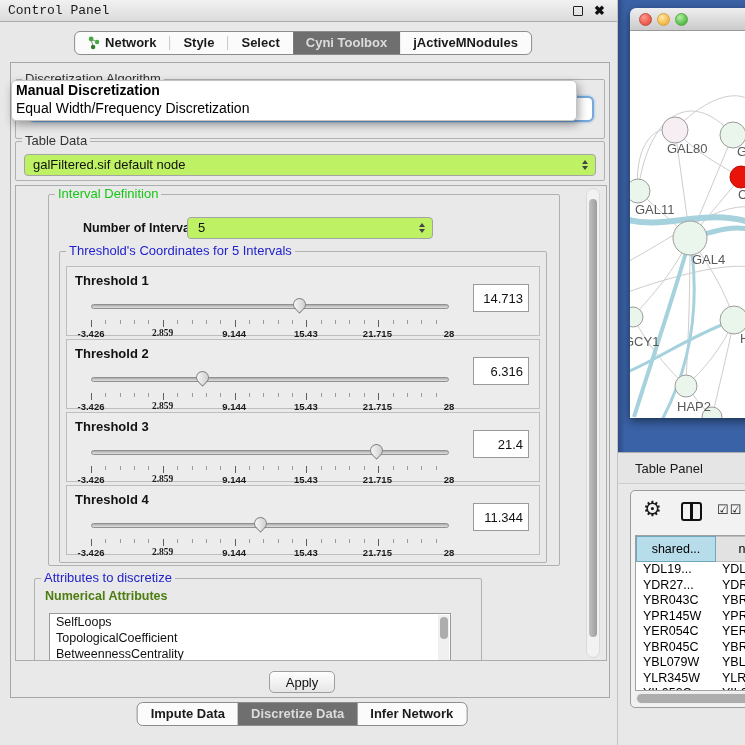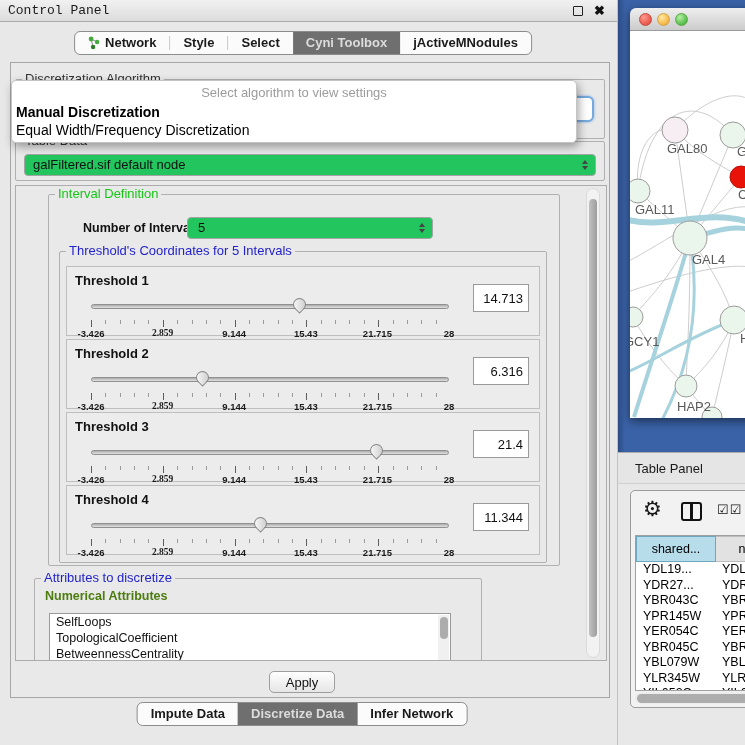--- a/index.html
+++ b/index.html
@@ -27,21 +27,21 @@
   fieldset.fs { position:absolute; border:1px solid #B0B0B0; border-radius:2px; }
   .fs legend { position:absolute; top:-9px; left:6px; background:#E9E9E9; padding:0 3px; font-size:13px; white-space:nowrap; }
   .legend-dark { color:#333; }
   .legend-green { color:#18C618; }
   .legend-blue { color:#2222CC; }
 
   .fs-algorithm { left:4px; top:16px; width:590px; height:60px; }
   .algo-combo { position:absolute; left:12px; top:16px; width:566px; height:26px; background:#FFF; border:2px solid #76A9DC; border-radius:6px; box-shadow:0 0 3px rgba(110,165,220,.8); }
 
   .fs-tabledata { left:4px; top:78px; width:590px; height:40px; }
-  .combo { position:absolute; background:#22c55e; border:1px solid #A4A4A4; border-radius:4px; font-size:13px; color:#111; cursor:pointer; }
+  .combo { position:absolute; background:#bef264; border:1px solid #A4A4A4; border-radius:4px; font-size:13px; color:#111; cursor:pointer; }
   .td-combo { left:8px; top:12px; width:572px; height:22px; line-height:20px; padding-left:8px; }
   .updown { position:absolute; right:7px; top:50%; transform:translateY(-50%); }
   .updown i { display:block; width:0; height:0; border-left:3.5px solid transparent; border-right:3.5px solid transparent; }
   .updown .u { border-bottom:4px solid #444; margin-bottom:2px; }
   .updown .d { border-top:4px solid #444; }
 
   
   .settings { position:absolute; left:4px; top:122px; width:592px; height:476px; border:1px solid #ACACAC; background:#E9E9E9; overflow:hidden; }
   .sp-scroll { position:absolute; right:6px; top:2px; bottom:2px; width:14px; background:#F2F2F2; border:1px solid #DADADA; border-radius:7px; }
   .sp-thumb { position:absolute; left:2px; top:10px; width:8px; height:438px; background:linear-gradient(90deg,#C0C0C0,#9D9D9D); border-radius:4px; cursor:pointer; }
@@ -298,21 +298,20 @@
         </div>
       <div class="tab selected">
           <span>Discretize Data</span>
         </div>
       <div class="tab">
           <span>Infer Network</span>
         </div>
     </div>
 
     <div class="popup">
-      <div class="popup-prompt">Select algorithm to view settings</div>
       <div class="popup-opt bold">Manual Discretization</div>
       <div class="popup-opt">Equal Width/Frequency Discretization</div>
     </div>
   </div>
 
   <div class="right-side">
     <div class="desktop">
       <div class="net-window">
         <div class="nw-titlebar">
           <span class="light red"></span>

